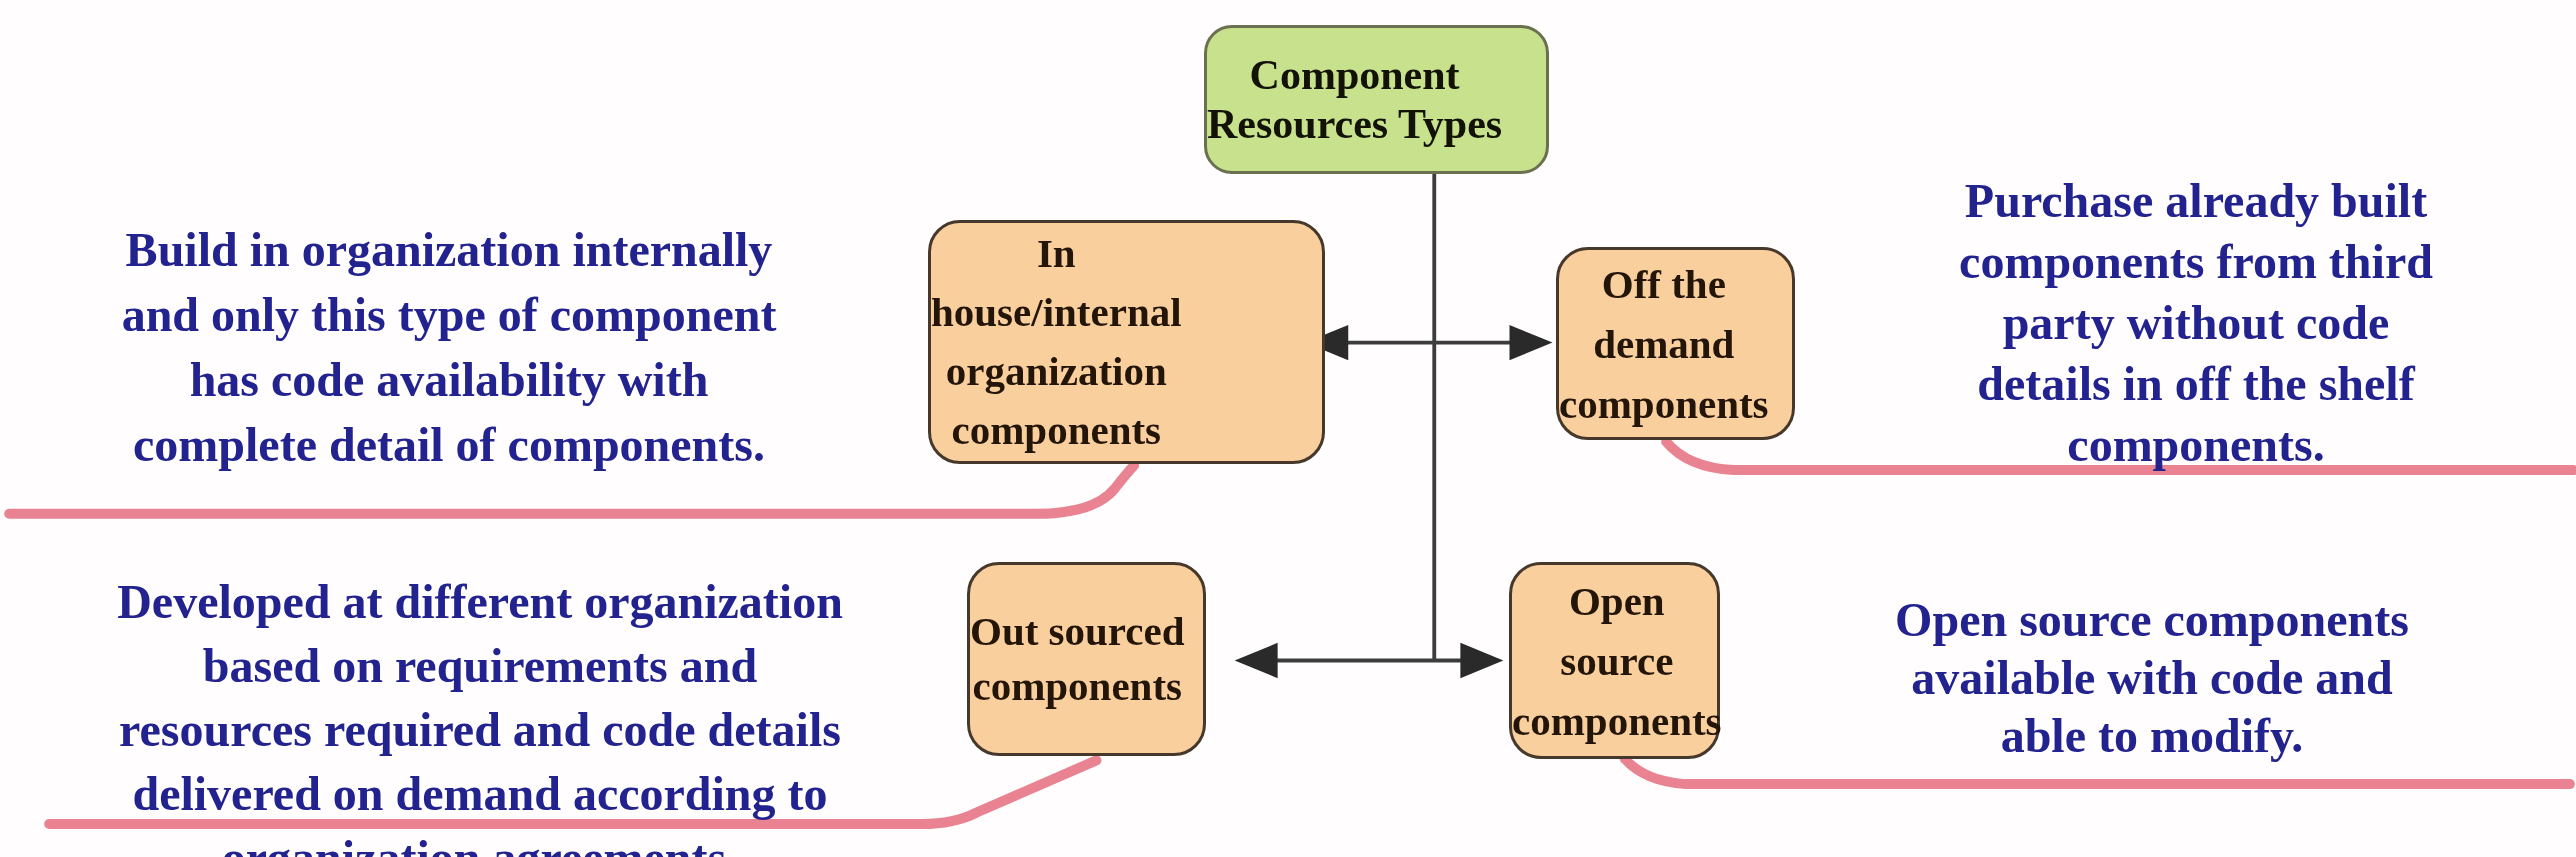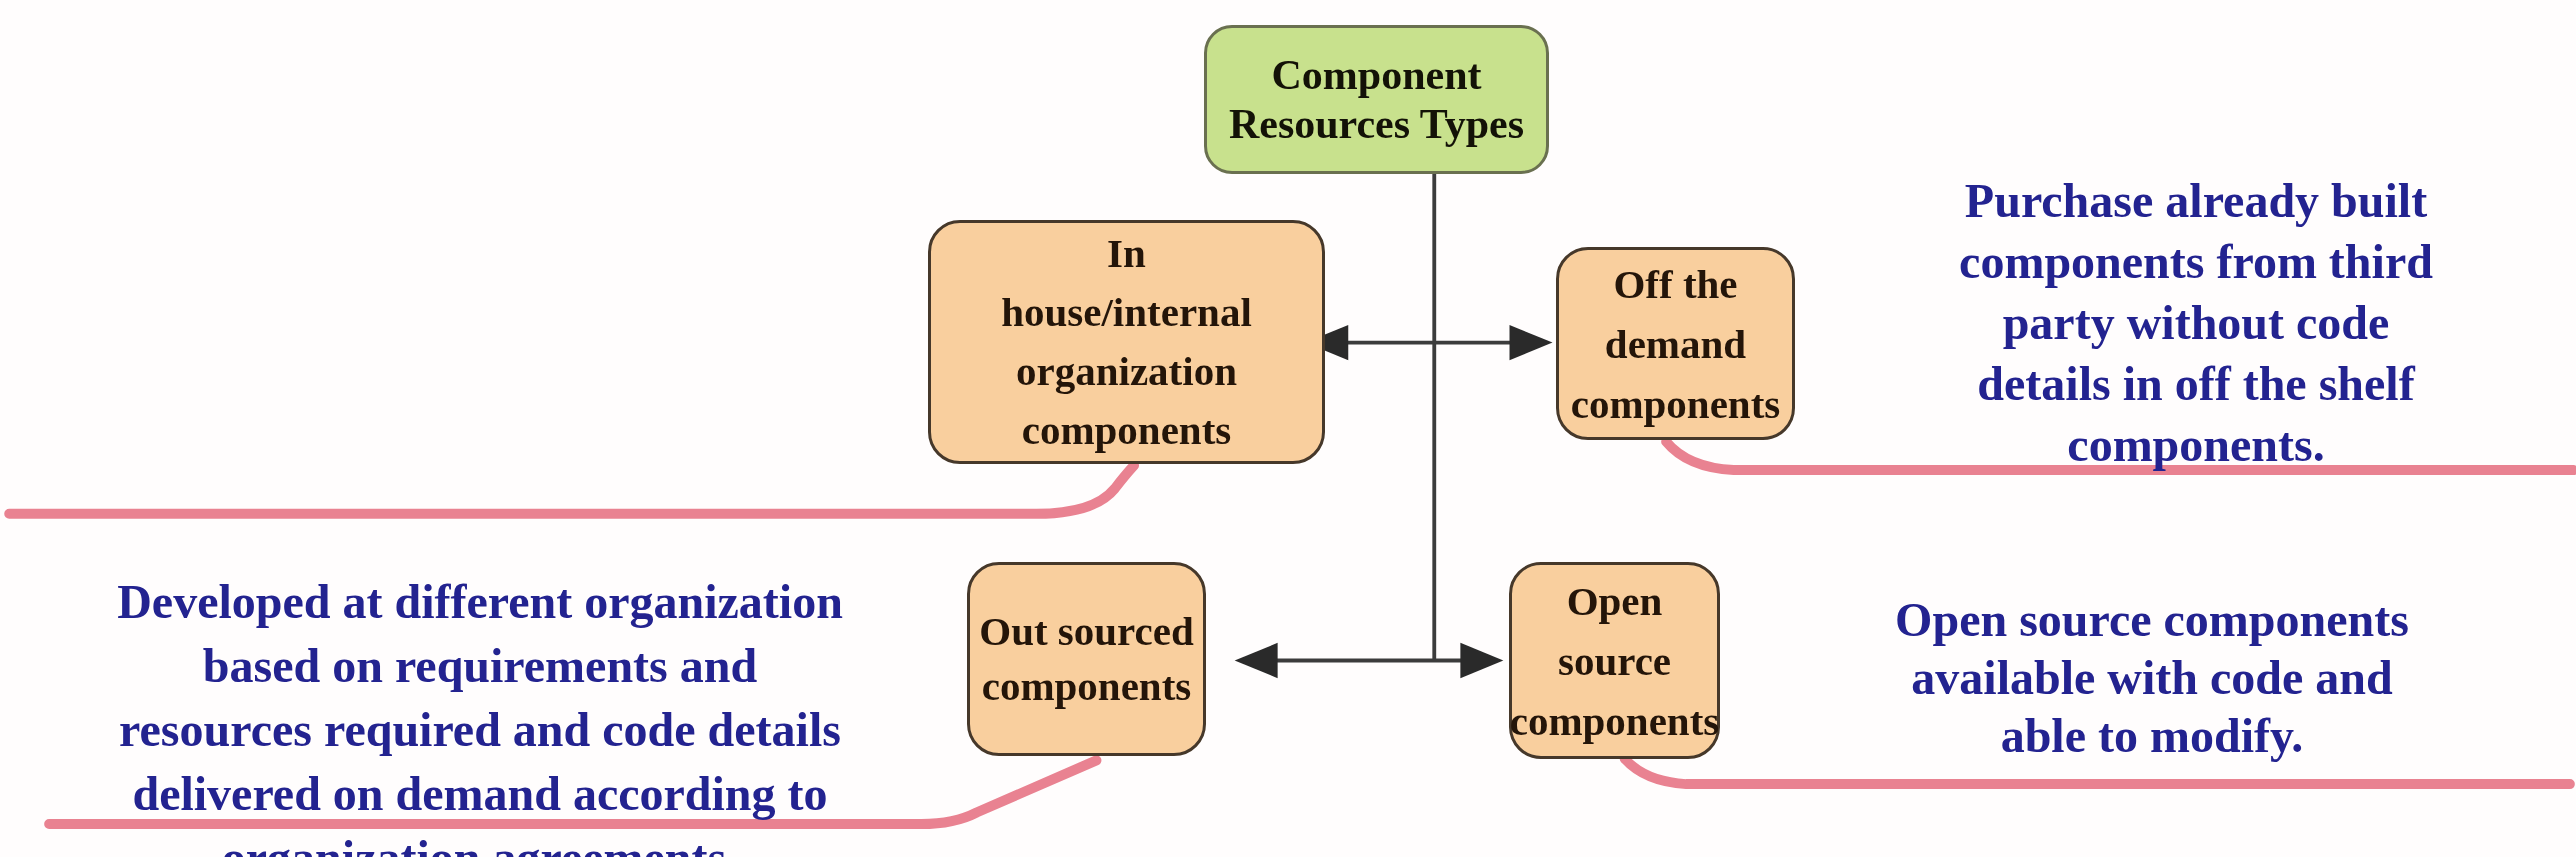--- a/index.html
+++ b/index.html
@@ -6,21 +6,21 @@
   .stage{
     position:relative;
     width:2576px;height:858px;
     background:#fffdfd;
     overflow:hidden;
     font-family:"Liberation Serif","DejaVu Serif",serif;
   }
   .layer{position:absolute;left:0;top:0;width:2576px;height:858px;}
   .node{
     position:absolute;
-    display:flex;align-items:center;justify-content:center;
+    display:flex;align-items:center;
     font-weight:bold;text-align:center;
     border-style:solid;
     box-sizing:border-box;
   }
   .node span{white-space:pre;text-align:center;display:block;}
   .node-root{
     left:1204px;top:25px;width:345px;height:149px;
     background:#c8e18d;border:3.1px solid #6a7050;border-radius:28px;
     color:#131207;font-size:42px;line-height:49px;
   }
@@ -91,20 +91,24 @@
     <span>Out sourced
 components</span>
   </div>
 
   <div class="node node-orange node-opensource">
     <span>Open
 source
 components</span>
   </div>
 
+  <div class="annotation ann-top-left">Build in organization internally
+and only this type of component
+has code availability with
+complete detail of components.</div>
 
   <div class="annotation ann-top-right">Purchase already built
 components from third
 party without code
 details in off the shelf
 components.</div>
 
   <div class="annotation ann-bottom-left">Developed at different organization
 based on requirements and
 resources required and code details

